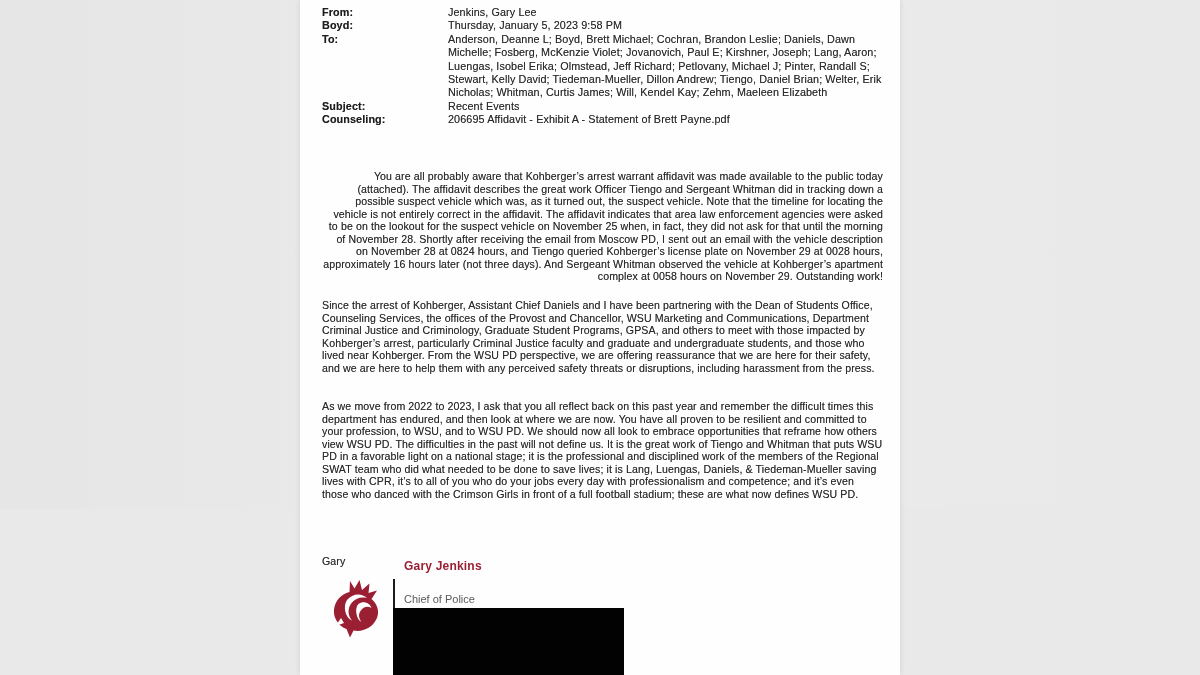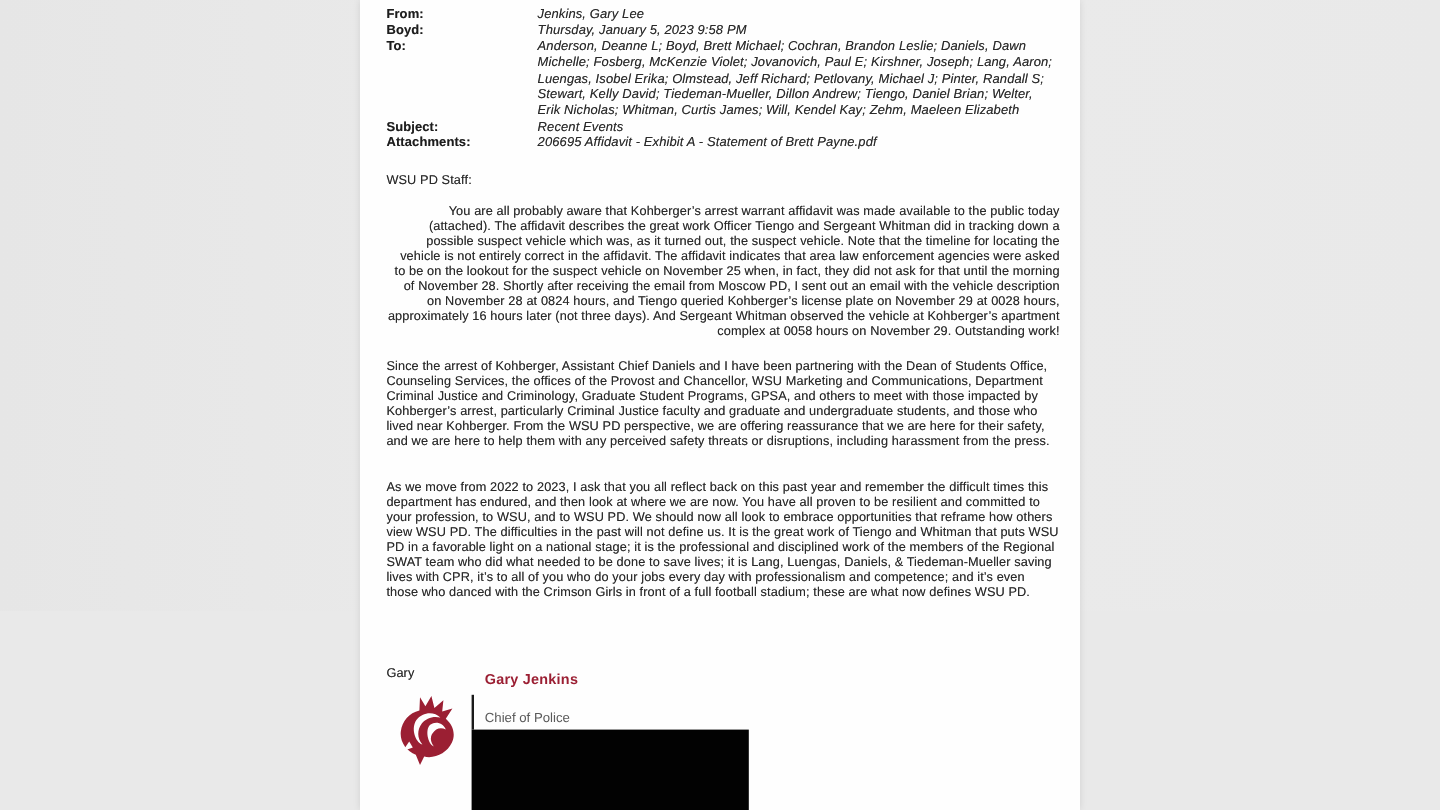--- a/index.html
+++ b/index.html
@@ -37,21 +37,21 @@
     left: 22px;
     width: 560px;
     display: grid;
     grid-template-columns: 126px 1fr;
     font-size: 10.8px;
     line-height: 13.4px;
     letter-spacing: 0.1px;
     text-shadow: 0 0 0.4px rgba(40,40,40,0.55);
   }
   .hdr-label { font-weight: bold; color: #1d1d1d; }
-  .hdr-value { color: #2a2a2a; font-style: italic; }
+  .hdr-value { color: #2a2a2a; }
   .greeting { position: absolute; top: 144px; left: 22px; width: 560px; }
   .para-0 { position: absolute; top: 170px; left: 22px; width: 561px; text-align: right; }
   .para-1 { position: absolute; top: 299px; left: 22px; width: 561px; }
   .para-2 { position: absolute; top: 400px; left: 22px; width: 561px; }
   .para-3 { position: absolute; top: 530px; left: 22px; width: 561px; }
   .signoff { position: absolute; top: 555px; left: 22px; }
   .sig-logo { position: absolute; left: 31px; top: 578px; }
   .sig-divider {
     position: absolute;
     left: 93px;
@@ -93,25 +93,24 @@
 
     <div class="email-header">
       <div class="hdr-label">From:</div>
       <div class="hdr-value">Jenkins, Gary Lee</div>
       <div class="hdr-label">Boyd:</div>
       <div class="hdr-value">Thursday, January 5, 2023 9:58 PM</div>
       <div class="hdr-label">To:</div>
       <div class="hdr-value">Anderson, Deanne L; Boyd, Brett Michael; Cochran, Brandon Leslie; Daniels, Dawn Michelle; Fosberg, McKenzie Violet; Jovanovich, Paul E; Kirshner, Joseph; Lang, Aaron; Luengas, Isobel Erika; Olmstead, Jeff Richard; Petlovany, Michael J; Pinter, Randall S; Stewart, Kelly David; Tiedeman-Mueller, Dillon Andrew; Tiengo, Daniel Brian; Welter, Erik Nicholas; Whitman, Curtis James; Will, Kendel Kay; Zehm, Maeleen Elizabeth</div>
       <div class="hdr-label">Subject:</div>
       <div class="hdr-value">Recent Events</div>
-      <div class="hdr-label">Attachments:</div>
+      <div class="hdr-label">Counseling:</div>
       <div class="hdr-value">206695 Affidavit - Exhibit A - Statement of Brett Payne.pdf</div>
     </div>
 
-    <div class="scan-text greeting">WSU PD Staff:</div>
 
     <p class="scan-text para-0">You are all probably aware that Kohberger’s arrest warrant affidavit was made available to the public today (attached). The affidavit describes the great work Officer Tiengo and Sergeant Whitman did in tracking down a possible suspect vehicle which was, as it turned out, the suspect vehicle. Note that the timeline for locating the vehicle is not entirely correct in the affidavit. The affidavit indicates that area law enforcement agencies were asked to be on the lookout for the suspect vehicle on November 25 when, in fact, they did not ask for that until the morning of November 28. Shortly after receiving the email from Moscow PD, I sent out an email with the vehicle description on November 28 at 0824 hours, and Tiengo queried Kohberger’s license plate on November 29 at 0028 hours, approximately 16 hours later (not three days). And Sergeant Whitman observed the vehicle at Kohberger’s apartment complex at 0058 hours on November 29. Outstanding work!</p>
     <p class="scan-text para-1">Since the arrest of Kohberger, Assistant Chief Daniels and I have been partnering with the Dean of Students Office, Counseling Services, the offices of the Provost and Chancellor, WSU Marketing and Communications, Department Criminal Justice and Criminology, Graduate Student Programs, GPSA, and others to meet with those impacted by Kohberger’s arrest, particularly Criminal Justice faculty and graduate and undergraduate students, and those who lived near Kohberger. From the WSU PD perspective, we are offering reassurance that we are here for their safety, and we are here to help them with any perceived safety threats or disruptions, including harassment from the press.</p>
     <p class="scan-text para-2">As we move from 2022 to 2023, I ask that you all reflect back on this past year and remember the difficult times this department has endured, and then look at where we are now. You have all proven to be resilient and committed to your profession, to WSU, and to WSU PD. We should now all look to embrace opportunities that reframe how others view WSU PD. The difficulties in the past will not define us. It is the great work of Tiengo and Whitman that puts WSU PD in a favorable light on a national stage; it is the professional and disciplined work of the members of the Regional SWAT team who did what needed to be done to save lives; it is Lang, Luengas, Daniels, &amp; Tiedeman-Mueller saving lives with CPR, it’s to all of you who do your jobs every day with professionalism and competence; and it’s even those who danced with the Crimson Girls in front of a full football stadium; these are what now defines WSU PD.</p>
 
     <div class="scan-text signoff">Gary</div>
 
     <div class="sig-logo">
       <svg width="50" height="60" viewBox="0 0 100 120" aria-hidden="true">
         <path fill="#9b1f33" d="M38 6 L47 21 L57 4 L62 24 L77 11 L75 30 L92 25 L81 42

